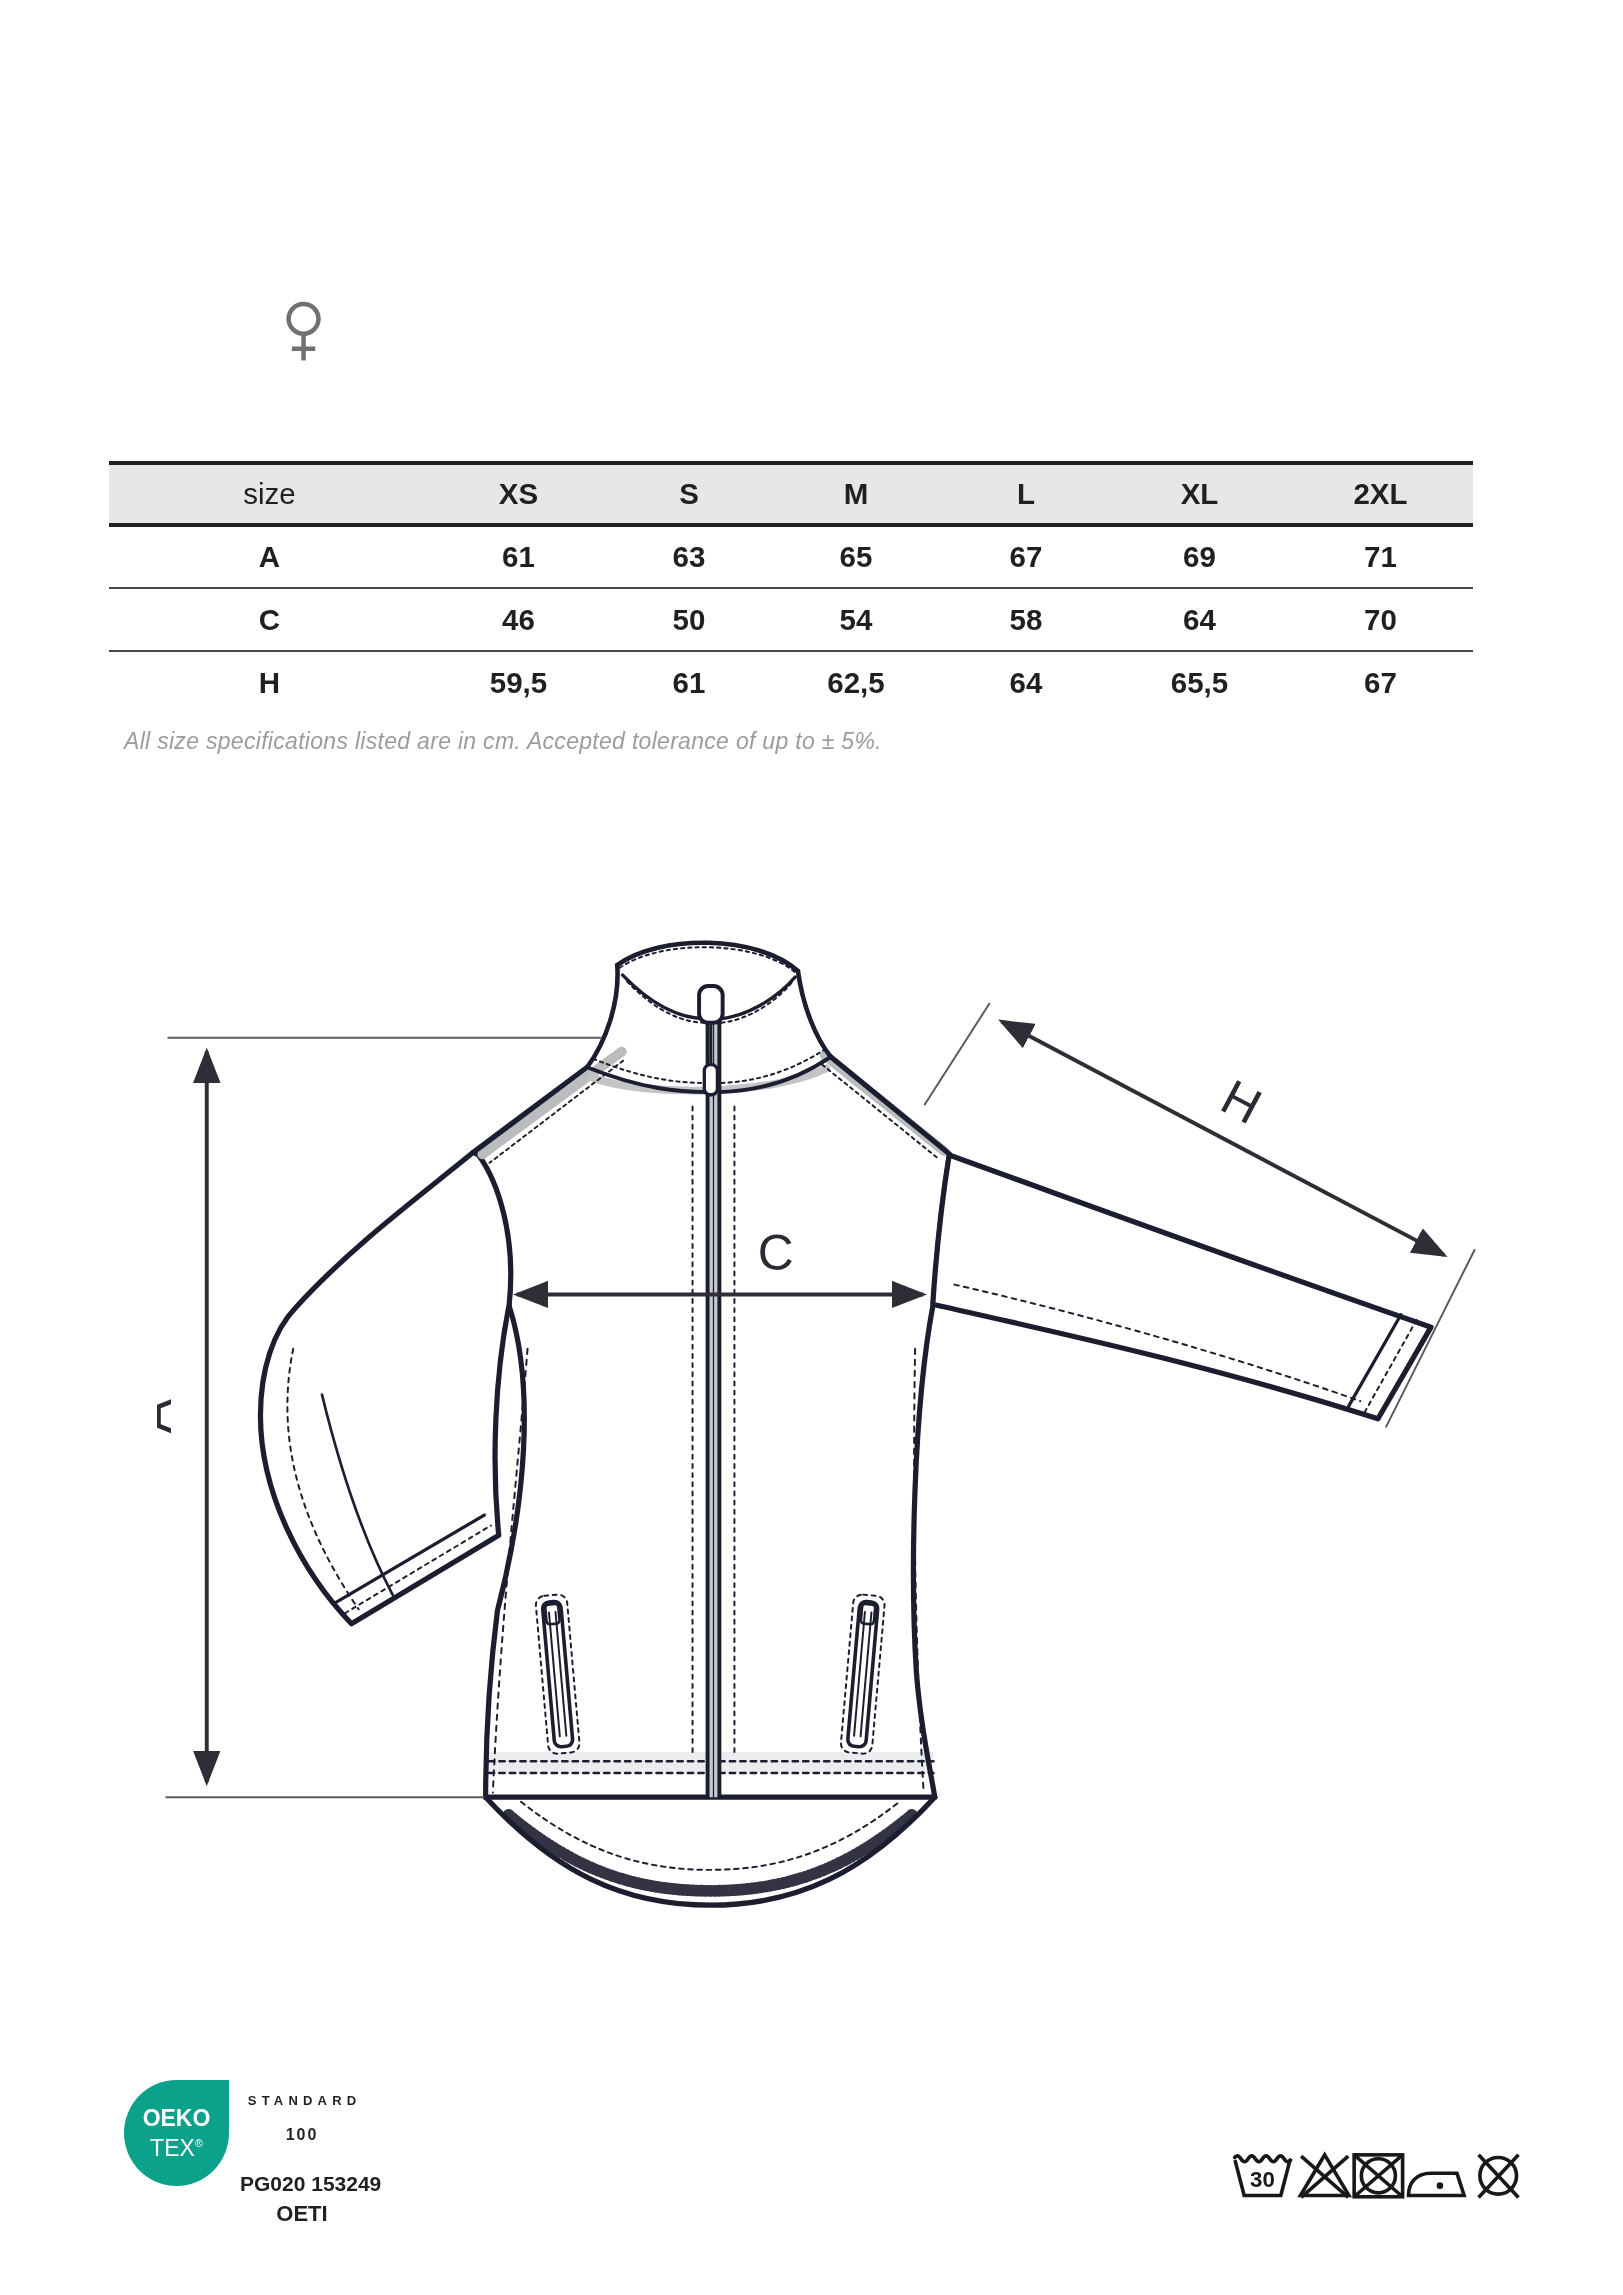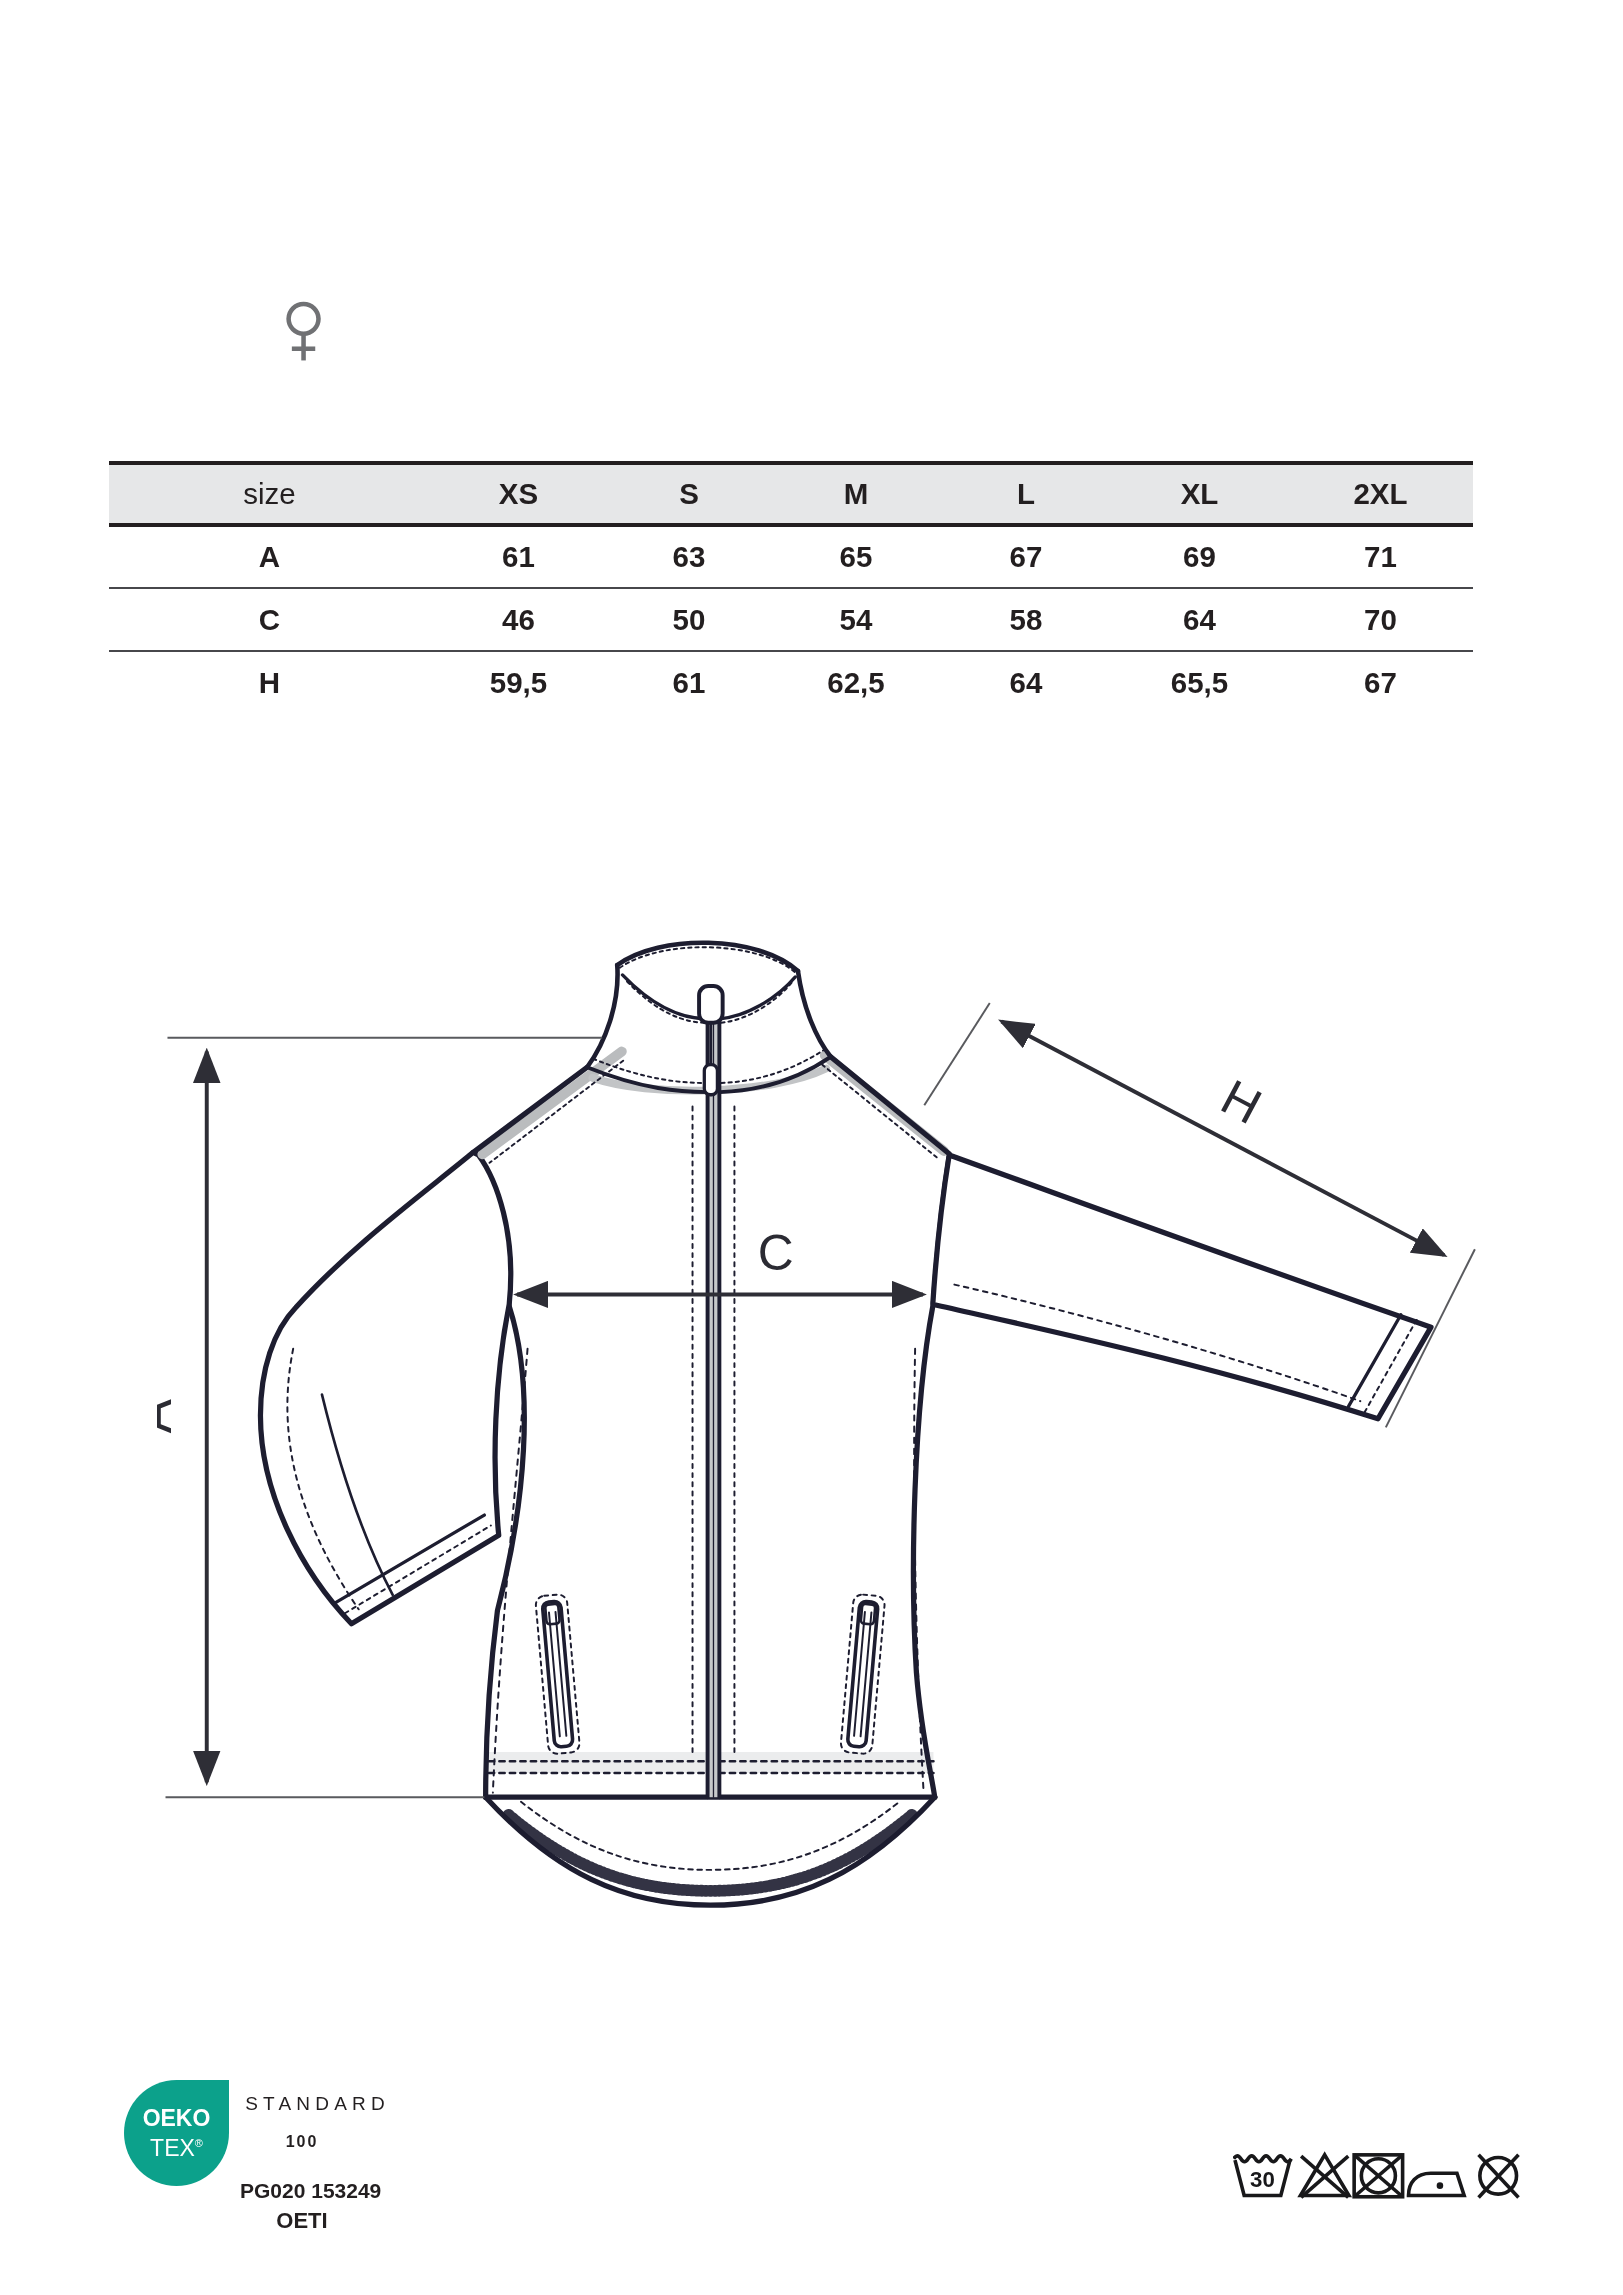--- a/index.html
+++ b/index.html
@@ -54,21 +54,21 @@
     background:#0ca18b; border-radius:50% 0 50% 50%;
     display:flex; flex-direction:column; justify-content:center;
     color:#ffffff; text-align:center;
   }
   .oeko-badge .l1 { font-size:23px; font-weight:700; letter-spacing:0px; line-height:25px; }
   .oeko-badge .l2 { font-size:23px; font-weight:400; line-height:25px; }
   .oeko-badge sup { font-size:11px; vertical-align:super; }
   .standard-block {
     position:absolute; left:240px; top:2093px; width:124px; text-align:center; color:#231f20;
   }
-  .standard-block .std-word { font-size:19px; font-weight:400; letter-spacing:5.2px; text-indent:5.2px; }
+  .standard-block .std-word { font-size:13px; font-weight:700; letter-spacing:5.2px; text-indent:5.2px; }
   .standard-block .std-num  { font-size:16px; font-weight:700; letter-spacing:2px; margin-top:18px; }
   .standard-block .std-code { font-size:21px; font-weight:700; margin-top:28px; white-space:nowrap; }
   .standard-block .std-inst { font-size:22px; font-weight:700; margin-top:5px; }
 
   
   .care-icons { position:absolute; left:1233px; top:2147px; width:296px; height:55px; }
 </style>
 </head>
 <body>
 
@@ -130,20 +130,21 @@
           <td>61</td>
           <td>62,5</td>
           <td>64</td>
           <td>65,5</td>
           <td>67</td>
         </tr>
       </tbody>
     </table>
   </div>
 
+  <div class="spec-note">All size specifications listed are in cm. Accepted tolerance of up to ± 5%.</div>
 
   <svg class="drawing" viewBox="240 1425 2030 1535" fill="none">
     <defs>
       <marker id="ah" markerWidth="9" markerHeight="7" refX="8" refY="3.5" orient="auto-start-reverse">
         <polygon points="0,0 9,3.5 0,7" fill="#2e2e36"></polygon>
       </marker>
     </defs>
 
     <g stroke="#1d1d30" stroke-linecap="round" stroke-linejoin="round">
       <rect x="746" y="2676" width="680" height="32" fill="#ebeced" stroke="none"></rect>

